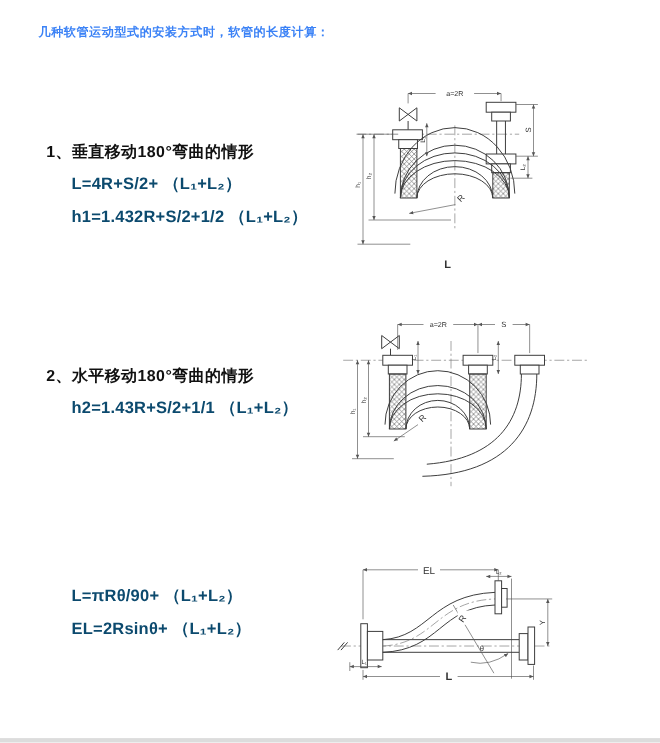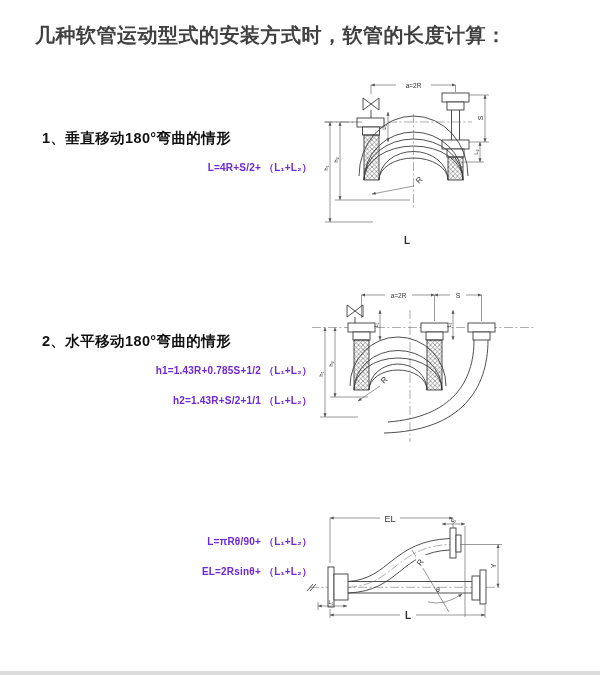--- a/index.html
+++ b/index.html
@@ -1,28 +1,28 @@
 <!DOCTYPE html>
 <html><head>
 <meta charset="utf-8">
 <style>
   html,body{margin:0;padding:0;}
   body{
     width:600px;height:675px;position:relative;background:#ffffff;overflow:hidden;
     font-family:"Liberation Sans","DejaVu Sans",sans-serif;color:#1a1a1a;
   }
   .doc-title{
-    position:absolute;left:35px;top:22px;font-size:20px;font-weight:700;
-    letter-spacing:0.5px;color:#404040;white-space:nowrap;
+    position:absolute;left:35px;top:22px;font-size:11px;font-weight:700;
+    letter-spacing:0.5px;color:#3b82f6;white-space:nowrap;
   }
   .section{position:absolute;left:42px;width:270px;}
   .section-title{font-size:14.5px;font-weight:700;color:#111;letter-spacing:0.4px;white-space:nowrap;margin-top:24px;}
   .formula{
-    margin:9px 0 0 23px;font-size:10px;font-weight:600;color:#6d28d9;
-    letter-spacing:0.2px;line-height:21px;white-space:nowrap;text-align:right;
+    margin:9px 0 0 23px;font-size:15px;font-weight:600;color:#0c4a6e;
+    letter-spacing:0.2px;line-height:21px;white-space:nowrap;
   }
   .diagram{position:absolute;}
   svg text{font-family:"Liberation Sans","DejaVu Sans",sans-serif;fill:#333;}
   .ln{stroke:#3c3c3c;stroke-width:0.9;fill:none;}
   .fit{stroke:#3c3c3c;stroke-width:0.9;fill:#ffffff;}
   .braid{stroke:#3c3c3c;stroke-width:0.9;fill:url(#braidpat);}
   .dim{stroke:#555;stroke-width:0.6;fill:none;}
   .cl{stroke:#777;stroke-width:0.6;fill:none;stroke-dasharray:9 2.5 2 2.5;}
   .bottom-edge{position:absolute;left:0;right:0;bottom:0;height:4px;background:#dcdcdc;}
 </style>
@@ -38,25 +38,25 @@
       <path d="M0,4.5 L4.5,0 M0,0 L4.5,4.5" stroke="#6a6a6a" stroke-width="0.6"></path>
     </pattern>
   </defs>
 </svg>
 
 <div class="doc-title">几种软管运动型式的安装方式时，软管的长度计算：</div>
 
 <div class="section" style="top:105px">
   <div class="section-title">1、垂直移动180°弯曲的情形</div>
   <div class="formula">L=4R+S/2+ （L₁+L₂）</div>
+  <div class="formula">h1=1.432R+S/2+1/2 （L₁+L₂）</div>
 </div>
 
 <div class="section" style="top:308px">
   <div class="section-title">2、水平移动180°弯曲的情形</div>
-  <div class="formula">h1=1.43R+0.785S+1/2 （L₁+L₂）</div>
   <div class="formula">h2=1.43R+S/2+1/1 （L₁+L₂）</div>
 </div>
 
 <div class="section" style="top:522px">
   <div class="formula">L=πRθ/90+ （L₁+L₂）</div>
   <div class="formula">EL=2Rsinθ+ （L₁+L₂）</div>
 </div>
 
 <svg class="diagram" style="left:300px;top:68px" width="300" height="192" viewBox="0 0 300 192">
 

